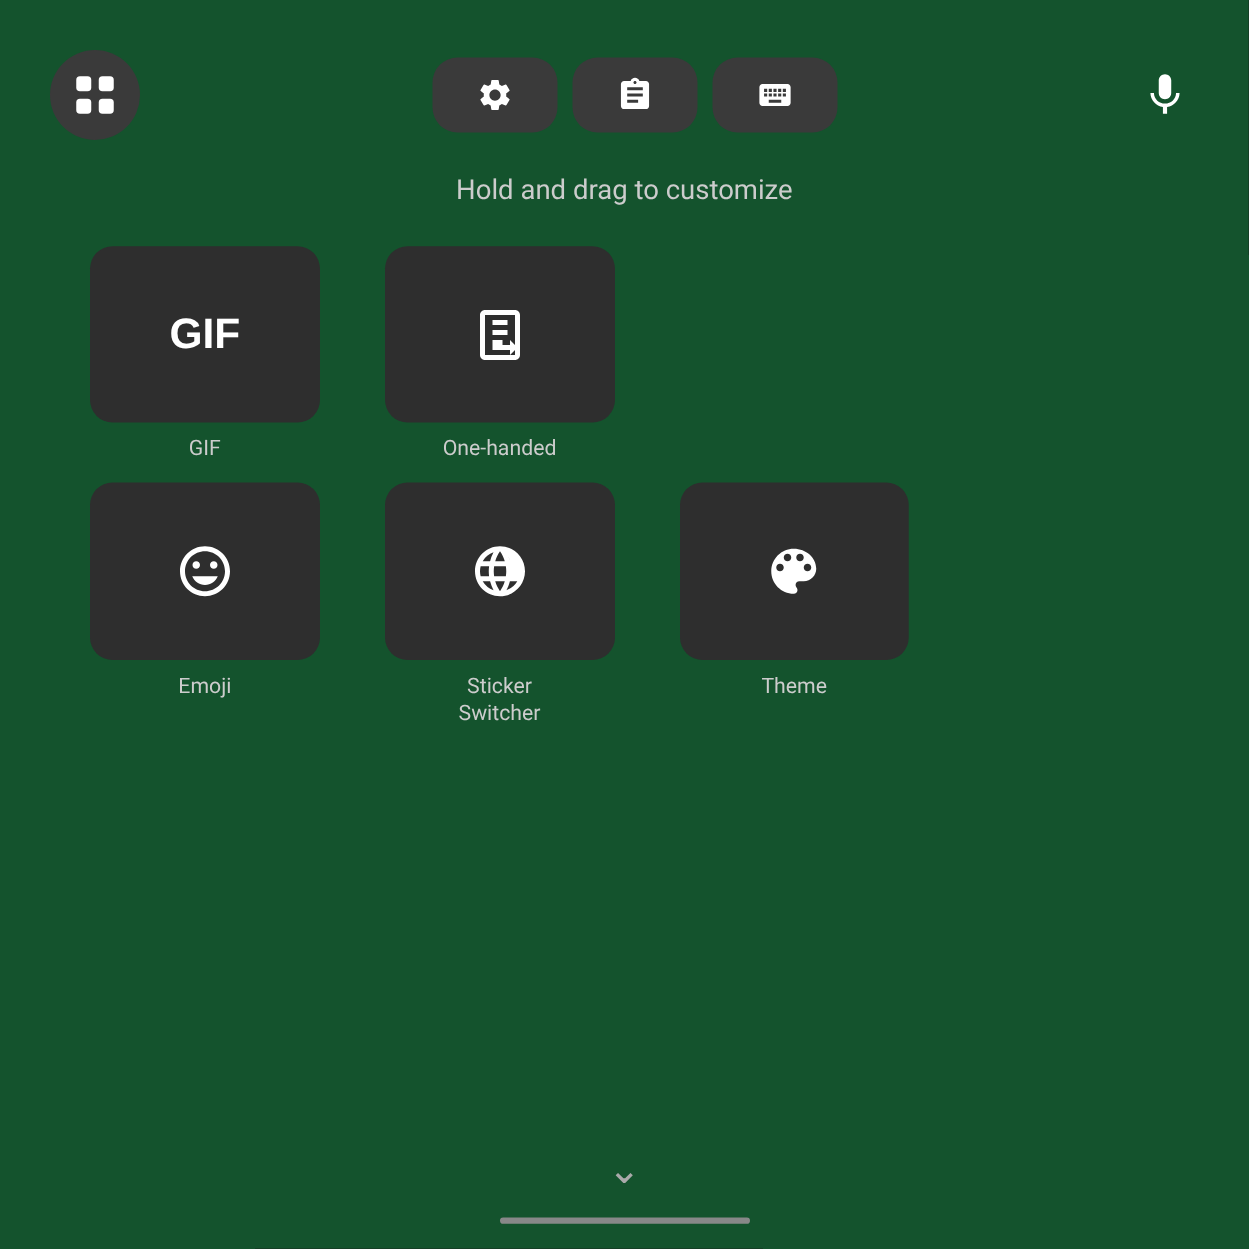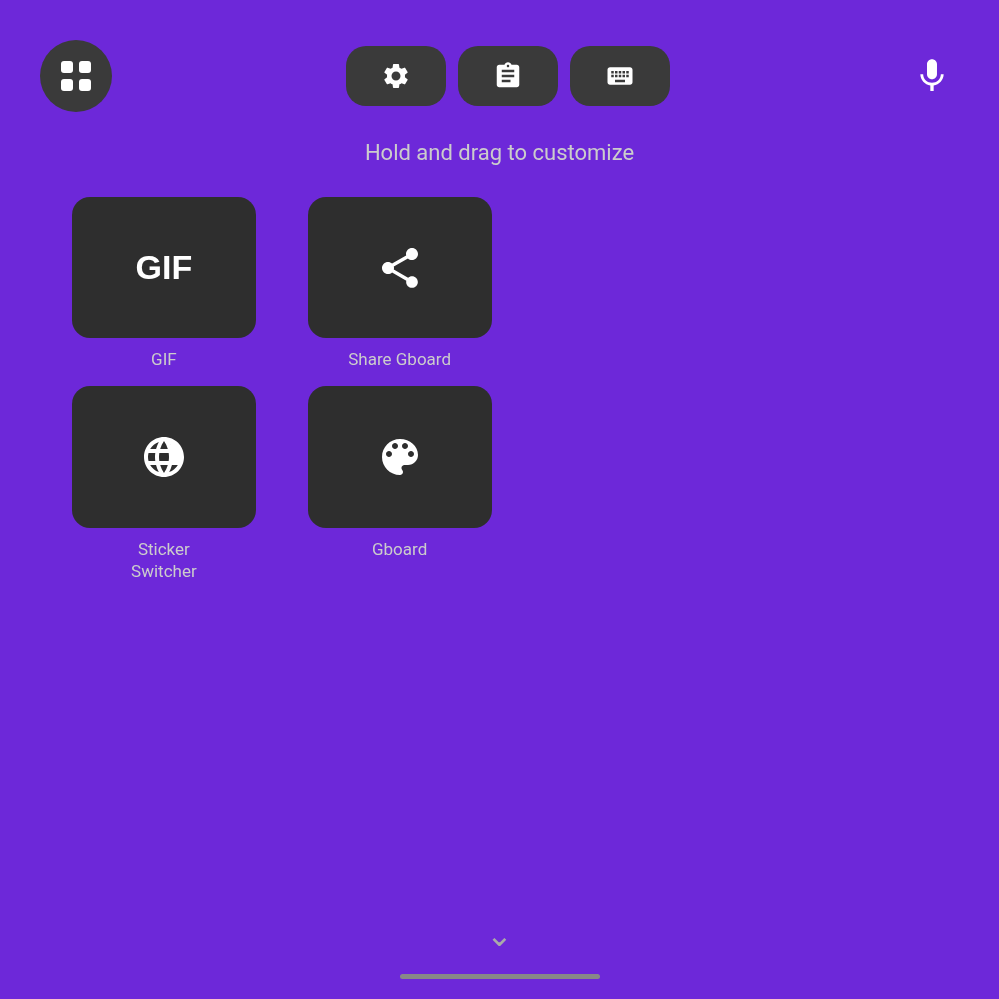--- a/index.html
+++ b/index.html
@@ -8,21 +8,21 @@
       width: 999px;
       height: 999px;
       display: flex;
       align-items: center;
       justify-content: center;
       font-family: 'Roboto', Arial, sans-serif;
     }
     .container {
       width: 999px;
       height: 999px;
-      background: #6d28d9;
+      background: #14532d;
       display: flex;
       flex-direction: column;
       align-items: center;
       padding: 40px 20px 20px 20px;
     }
     
     .top-bar {
       width: 100%;
       display: flex;
       align-items: center;
@@ -213,53 +213,62 @@
 
   <div class="items-grid">
 
     <div class="item">
       <div class="item-icon-box">
         <span class="gif-text">GIF</span>
       </div>
       <span class="item-label">GIF</span>
     </div>
 
-
-
-    <div class="item">
-      <div class="item-icon-box">
-        <svg viewBox="0 0 24 24" xmlns="http://www.w3.org/2000/svg">
-          <path d="M18 16.08c-.76 0-1.44.3-1.96.77L8.91 12.7c.05-.23.09-.46.09-.7s-.04-.47-.09-.7l7.05-4.11c.54.5 1.25.81 2.04.81 1.66 0 3-1.34 3-3s-1.34-3-3-3-3 1.34-3 3c0 .24.04.47.09.7L8.04 9.81C7.5 9.31 6.79 9 6 9c-1.66 0-3 1.34-3 3s1.34 3 3 3c.79 0 1.5-.31 2.04-.81l7.12 4.16c-.05.21-.08.43-.08.65 0 1.61 1.31 2.92 2.92 2.92 1.61 0 2.92-1.31 2.92-2.92s-1.31-2.92-2.92-2.92z"></path>
-        </svg>
-      </div>
-      <span class="item-label">Share Gboard</span>
-    </div>
+    <div class="item">
+      <div class="item-icon-box">
+        <svg viewBox="0 0 24 24" xmlns="http://www.w3.org/2000/svg">
+          <path d="M18 2H6C4.9 2 4 2.9 4 4v16c0 1.1.9 2 2 2h12c1.1 0 2-.9 2-2V4c0-1.1-.9-2-2-2zm0 18H6V4h12v16zM9 6h6v2H9zm0 4h6v2H9zm0 4h4v2H9z"></path>
+          <path d="M16 14l3 3-3 3v-2H9v-2h7z"></path>
+        </svg>
+      </div>
+      <span class="item-label">One-handed</span>
+    </div>
+
+
   </div>
 
   <div class="items-grid">
 
 
+    <div class="item">
+      <div class="item-icon-box">
+        <svg viewBox="0 0 24 24" xmlns="http://www.w3.org/2000/svg">
+          <path d="M11.99 2C6.47 2 2 6.48 2 12s4.47 10 9.99 10C17.52 22 22 17.52 22 12S17.52 2 11.99 2zM12 20c-4.42 0-8-3.58-8-8s3.58-8 8-8 8 3.58 8 8-3.58 8-8 8zm3.5-9c.83 0 1.5-.67 1.5-1.5S16.33 8 15.5 8 14 8.67 14 9.5s.67 1.5 1.5 1.5zm-7 0c.83 0 1.5-.67 1.5-1.5S9.33 8 8.5 8 7 8.67 7 9.5 7.67 11 8.5 11zm3.5 6.5c2.33 0 4.31-1.46 5.11-3.5H6.89c.8 2.04 2.78 3.5 5.11 3.5z"></path>
+        </svg>
+      </div>
+      <span class="item-label">Emoji</span>
+    </div>
 
     <div class="item">
       <div class="item-icon-box">
         <svg viewBox="0 0 24 24" xmlns="http://www.w3.org/2000/svg">
           <path d="M11.99 2C6.47 2 2 6.48 2 12s4.47 10 9.99 10C17.52 22 22 17.52 22 12S17.52 2 11.99 2zm6.93 6h-2.95a15.65 15.65 0 0 0-1.38-3.56A8.03 8.03 0 0 1 18.92 8zM12 4.04c.83 1.2 1.48 2.53 1.91 3.96h-3.82c.43-1.43 1.08-2.76 1.91-3.96zM4.26 14C4.1 13.36 4 12.69 4 12s.1-1.36.26-2h3.38c-.08.66-.14 1.32-.14 2s.06 1.34.14 2H4.26zm.82 2h2.95c.32 1.25.78 2.45 1.38 3.56A7.987 7.987 0 0 1 5.08 16zm2.95-8H5.08a7.987 7.987 0 0 1 4.33-3.56A15.65 15.65 0 0 0 8.03 8zM12 19.96c-.83-1.2-1.48-2.53-1.91-3.96h3.82c-.43 1.43-1.08 2.76-1.91 3.96zM14.34 14H9.66c-.09-.66-.16-1.32-.16-2s.07-1.35.16-2h4.68c.09.65.16 1.32.16 2s-.07 1.34-.16 2zm.25 5.56A15.65 15.65 0 0 0 15.97 16h2.95a8.03 8.03 0 0 1-4.33 3.56zM15.97 8c-.32-1.25-.78-2.45-1.38-3.56A8.03 8.03 0 0 1 18.92 8h-2.95z"></path>
         </svg>
       </div>
       <span class="item-label" style="white-space:pre-line;text-align:center;">Sticker
 Switcher</span>
     </div>
 
     <div class="item">
       <div class="item-icon-box">
         <svg viewBox="0 0 24 24" xmlns="http://www.w3.org/2000/svg">
           <path d="M12 3c-4.97 0-9 4.03-9 9s4.03 9 9 9c.83 0 1.5-.67 1.5-1.5 0-.39-.15-.74-.39-1.01-.23-.26-.38-.61-.38-.99 0-.83.67-1.5 1.5-1.5H16c2.76 0 5-2.24 5-5 0-4.42-4.03-8-9-8zm-5.5 9c-.83 0-1.5-.67-1.5-1.5S5.67 9 6.5 9 8 9.67 8 10.5 7.33 12 6.5 12zm3-4C8.67 8 8 7.33 8 6.5S8.67 5 9.5 5s1.5.67 1.5 1.5S10.33 8 9.5 8zm5 0c-.83 0-1.5-.67-1.5-1.5S13.67 5 14.5 5s1.5.67 1.5 1.5S15.33 8 14.5 8zm3 4c-.83 0-1.5-.67-1.5-1.5S16.67 9 17.5 9s1.5.67 1.5 1.5-.67 1.5-1.5 1.5z"></path>
         </svg>
       </div>
-      <span class="item-label">Gboard</span>
+      <span class="item-label">Theme</span>
     </div>
   </div>
 
   <div class="items-row3">
 
 
     <div></div>
     <div></div>
     <div></div>
   </div>

